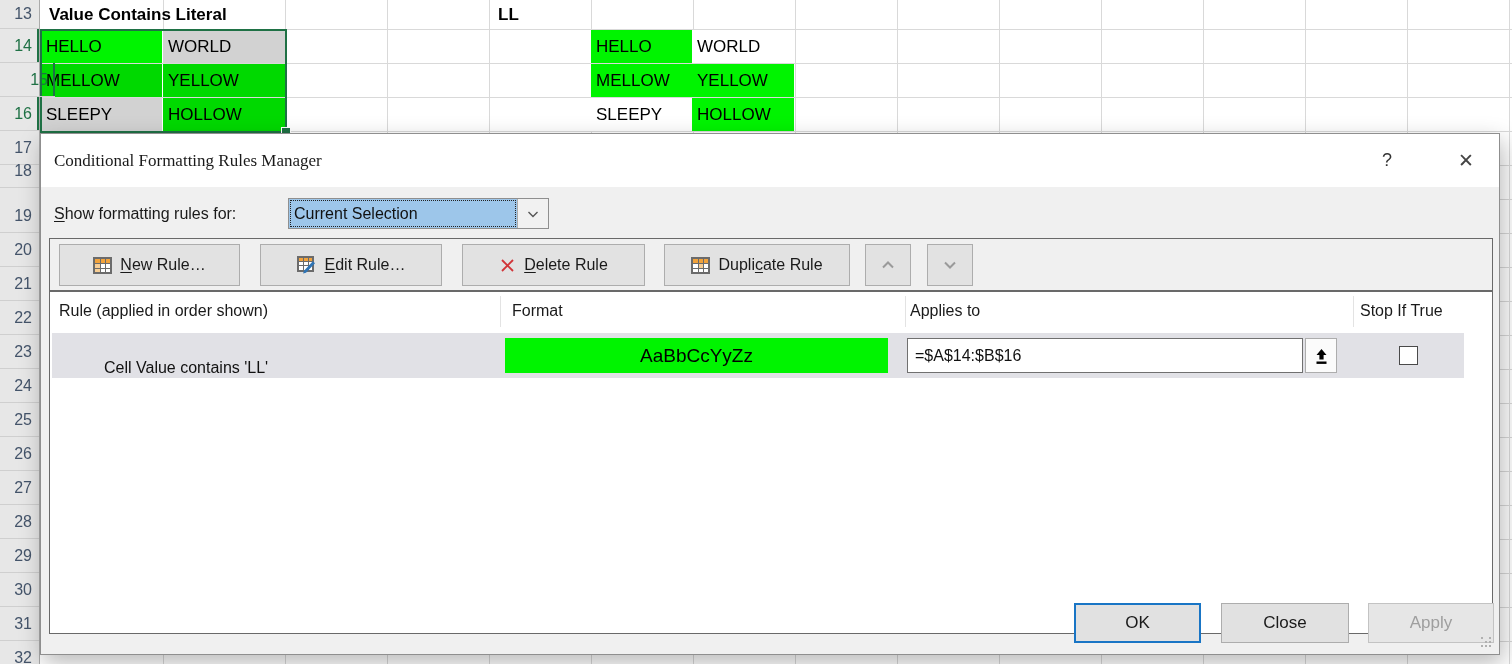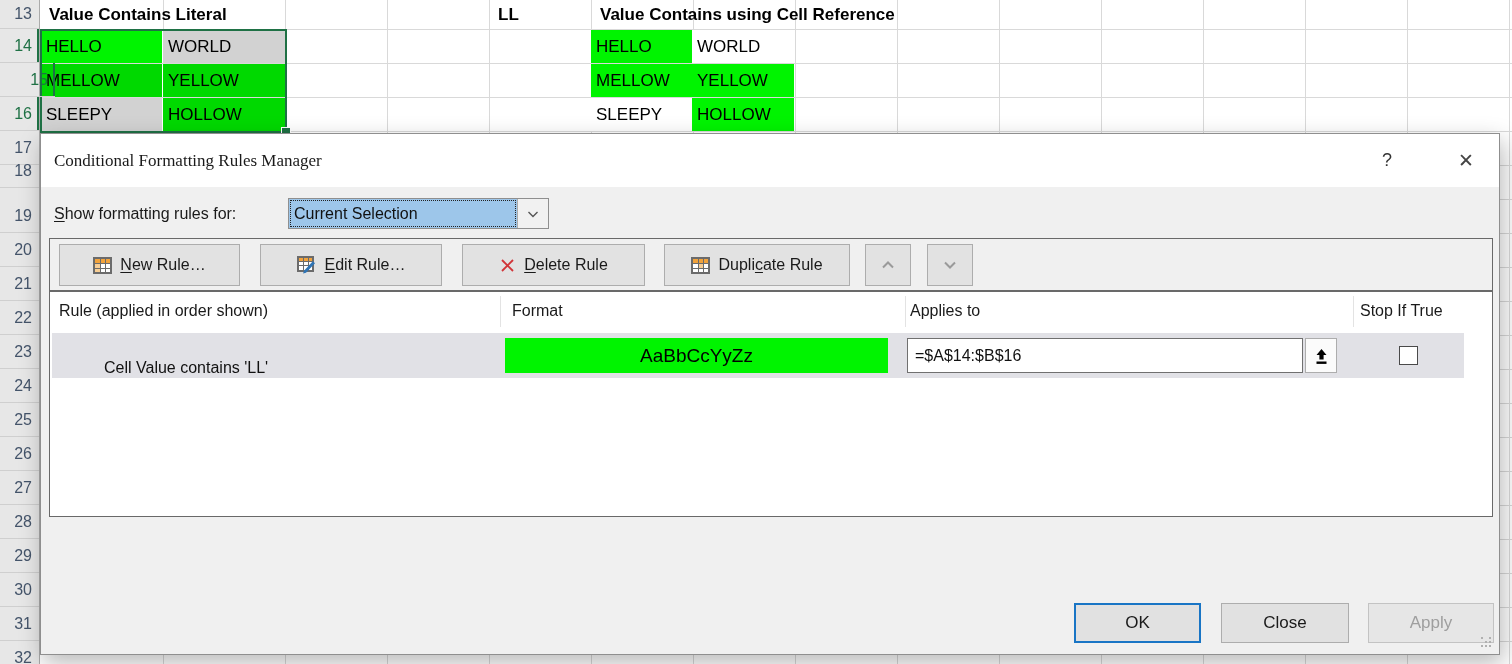--- a/index.html
+++ b/index.html
@@ -49,21 +49,21 @@
   .combo-text{flex:1;background:var(--combo-hl);outline:1px dotted #222;outline-offset:-2px;
     display:flex;align-items:center;padding-left:5px;font-size:16px;color:#111;}
   .combo-btn{width:30px;background:#F1F1F1;border-left:1px solid #ADADAD;
     display:flex;align-items:center;justify-content:center;}
   .toolbar{position:absolute;left:8px;top:104px;width:1444px;height:53px;
     background:#F0F0F0;border:1px solid #696969;box-sizing:border-box;}
   .tbtn{position:absolute;top:5px;height:42px;background:#E2E2E2;border:1px solid #ADADAD;
     box-sizing:border-box;display:flex;align-items:center;justify-content:center;gap:8px;
     font-size:16px;color:#1a1a1a;cursor:default;}
   .tbtn u,.shlabel u{text-underline-offset:2px;}
-  .rules{position:absolute;left:8px;top:157px;width:1444px;height:226px;
+  .rules{position:absolute;left:8px;top:157px;width:1444px;height:343px;
     background:#fff;border:1px solid #696969;box-sizing:border-box;}
   .lh{position:absolute;top:0;height:38px;line-height:38px;font-size:16px;color:#1a1a1a;white-space:nowrap;}
   .vsep{position:absolute;top:4px;height:31px;width:1px;background:#E3E3E3;}
   .rrow{position:absolute;left:2px;top:41px;width:1412px;height:45px;background:var(--row-sel);}
   .rname{position:absolute;left:52px;top:12px;line-height:45px;font-size:16px;color:#111;white-space:nowrap;}
   .swatch{position:absolute;left:453px;top:5px;width:383px;height:35px;background:var(--green-bright);
     display:flex;align-items:center;justify-content:center;font-size:19px;color:#000;}
   .applies-input{position:absolute;left:855px;top:5px;width:396px;height:35px;box-sizing:border-box;
     border:1px solid #707070;font-family:"Liberation Sans",sans-serif;font-size:16px;padding:0 0 0 7px;color:#111;background:#fff;}
   .rangebtn{position:absolute;left:1253px;top:5px;width:32px;height:35px;background:#FBFBFB;
@@ -84,21 +84,20 @@
 </head>
 <body>
 
 <div class="sheet">
   <div class="grid-rows"></div>
   <div class="grid-cols"></div>
   <div class="vline-ab"></div>
 
   <div class="cell bold" style="left:44px;top:0;">Value Contains Literal</div>
   <div class="cell bold" style="left:493px;top:0;">LL</div>
-  <div class="cell bold" style="left:595px;top:0;">Value Contains using Cell Reference</div>
 
   <div class="cell bg-g1" style="left:41px;top:30px;width:121px;">HELLO</div>
   <div class="cell bg-gry" style="left:163px;top:30px;width:122px;">WORLD</div>
   <div class="cell bg-g2" style="left:41px;top:64px;width:121px;">MELLOW</div>
   <div class="cell bg-g2" style="left:163px;top:64px;width:122px;">YELLOW</div>
   <div class="cell bg-gry" style="left:41px;top:98px;width:121px;">SLEEPY</div>
   <div class="cell bg-g2" style="left:163px;top:98px;width:122px;">HOLLOW</div>
 
   <div class="cell bg-g1" style="left:591px;top:30px;width:101px;">HELLO</div>
   <div class="cell bg-w" style="left:692px;top:30px;width:102px;">WORLD</div>

